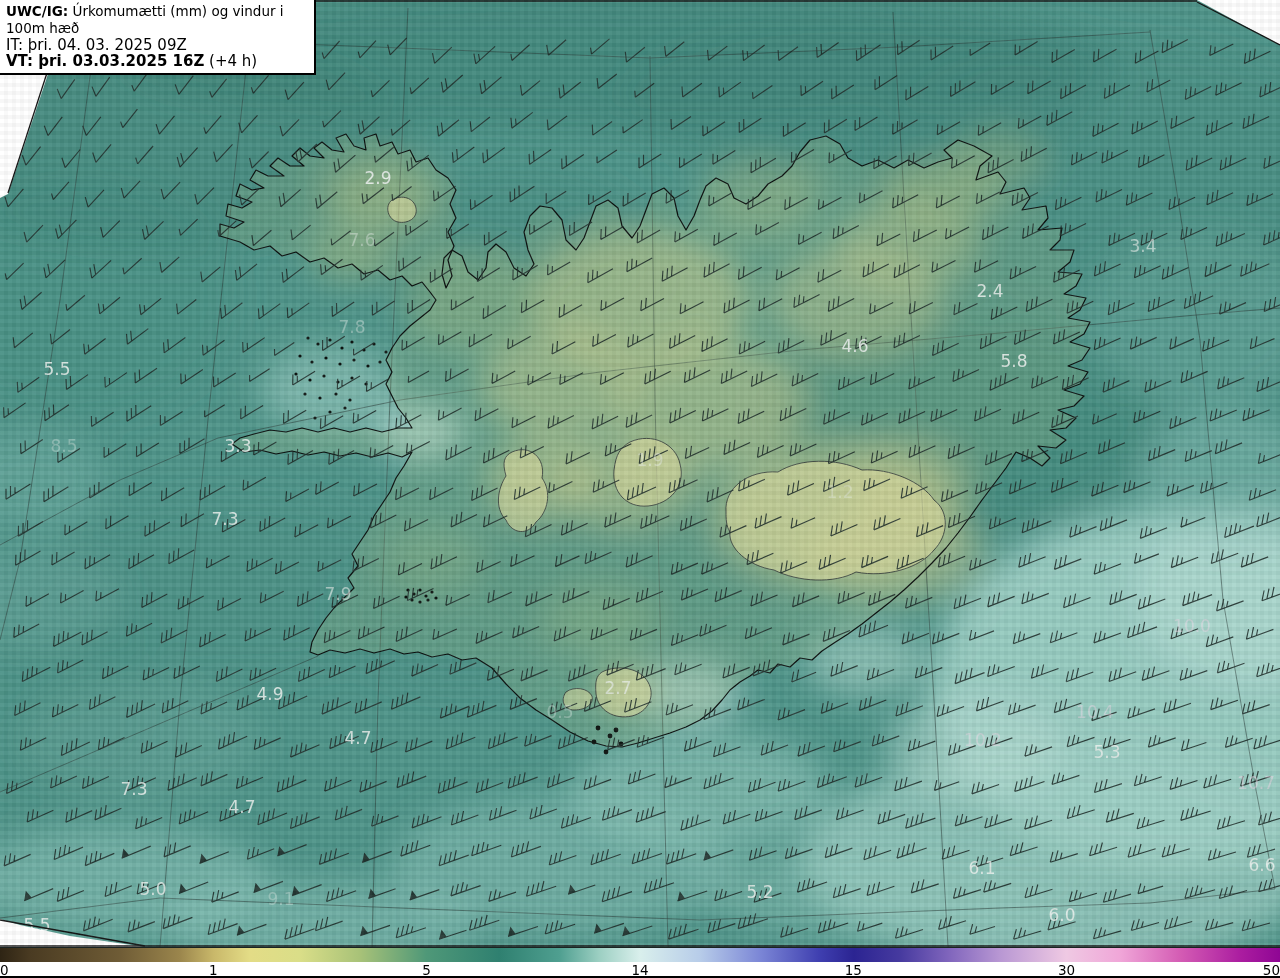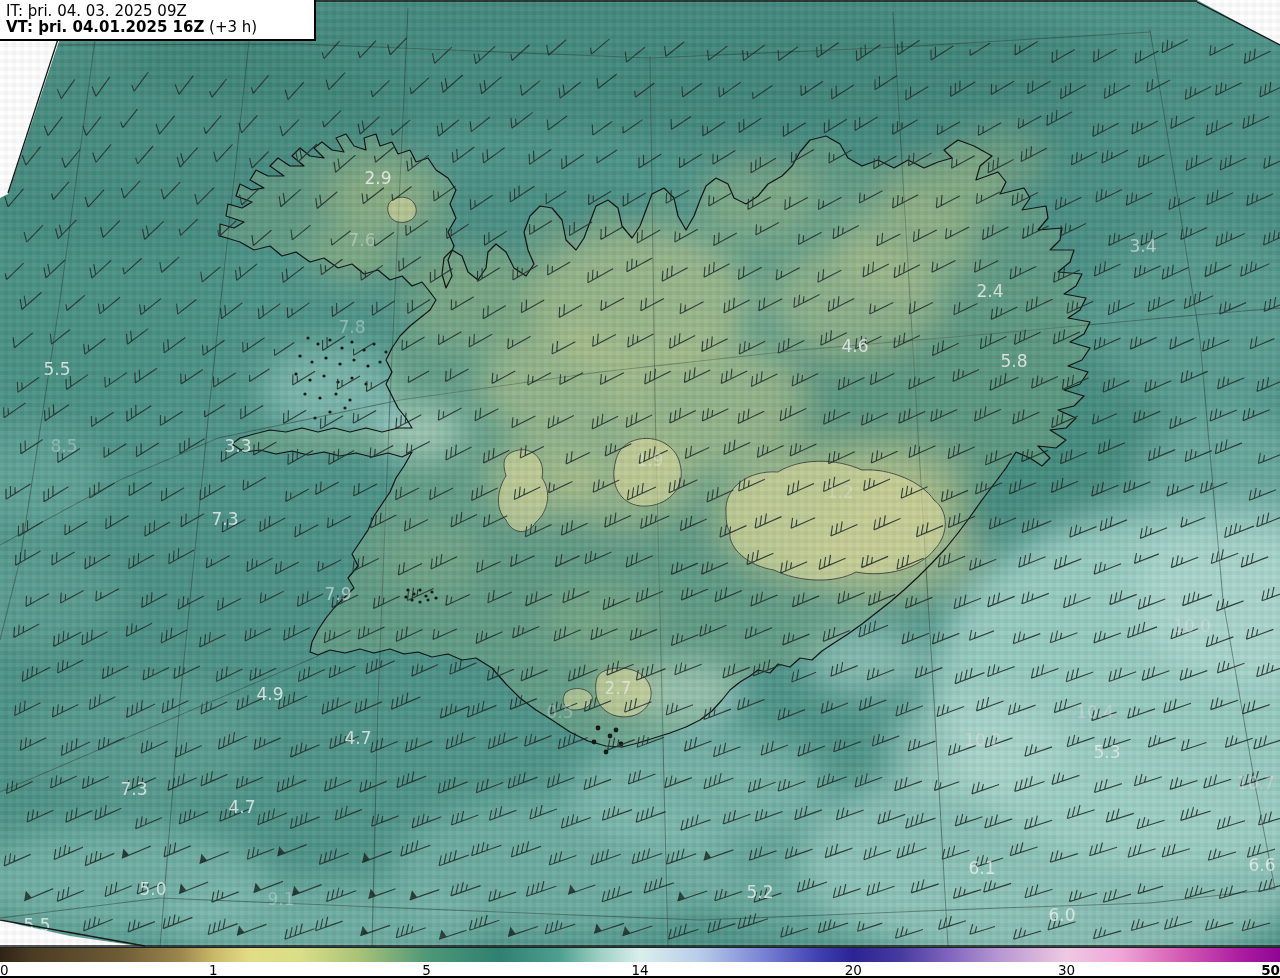--- a/index.html
+++ b/index.html
@@ -14,21 +14,21 @@
   #titlebox{position:absolute;left:0;top:0;width:316px;box-sizing:border-box;background:#fff;
      border:2px solid #000;border-left:none;border-top:none;padding:3px 6px 4px 6px;z-index:30;}
   #titlebox .l1{font-size:13.5px;line-height:17px;color:#000;}
   #titlebox .l2{font-size:15px;line-height:16px;color:#000;}
   #titlebox b{font-weight:bold;}
   #cbar{position:absolute;left:0;top:947px;width:1280px;height:31px;background:#fff;}
   #cbar .grad{position:absolute;left:0;top:1px;width:1280px;height:14px;}
   #cbar .ticks{position:absolute;left:0;top:15px;width:1280px;height:14px;}
   #cbar .tick{position:absolute;top:0;font-size:13.5px;color:#000;transform:translateX(-50%);}
   #cbar .tick.first{transform:none;}
-  #cbar .tick.last{transform:translateX(-100%);font-weight:bold;}
+  #cbar .tick.last{transform:translateX(-100%);}
   #cbar .frame{position:absolute;left:0;bottom:0;width:1280px;height:2px;background:#000;}
   #cbar .topline{position:absolute;left:0;top:0;width:1280px;height:1px;background:#1a2422;}
   .mapline{stroke:var(--grat,#2c3e3a);fill:none;}
   text.plabel{font-family:"DejaVu Sans","Liberation Sans",sans-serif;}
 </style>
 </head>
 <body>
 
 <div id="stage">
 
@@ -207,32 +207,33 @@
           <line x1="1197" y1="2" x2="1280" y2="45" stroke="#111111" stroke-width="1.3"></line>
           <line x1="58" y1="39" x2="8" y2="193" stroke="#111111" stroke-width="1.3"></line>
           <line x1="0" y1="920" x2="145" y2="946" stroke="#111111" stroke-width="1.3"></line>
           <line x1="0" y1="946" x2="1280" y2="946" stroke="#111111" stroke-width="1.3"></line>
         </g>
     </svg>
     <div id="pixtex"></div>
   </div>
 
   <div id="titlebox">
+    <div class="l1"><b>UWC/IG:</b><span> Úrkomumætti (mm) og vindur i 100m hæð</span></div>
     <div class="l2">IT: þri. 04. 03. 2025 09Z</div>
-    <div class="l2"><b>VT: þri. 04.01.2025 16Z</b><span> (+3 h)</span></div>
+    <div class="l2"><b>VT: þri. 03.03.2025 16Z</b><span> (+4 h)</span></div>
   </div>
 
   <div id="cbar">
     <div class="topline"></div>
     <div class="grad" id="cbgrad" style="background: linear-gradient(90deg, rgb(46, 36, 20) 0%, rgb(74, 59, 34) 2.4%, rgb(111, 92, 54) 9.4%, rgb(154, 133, 76) 14%, rgb(201, 184, 106) 16.7%, rgb(227, 220, 134) 19.5%, rgb(218, 222, 136) 23.4%, rgb(168, 194, 120) 28.1%, rgb(79, 152, 120) 33.3%, rgb(47, 128, 112) 39%, rgb(79, 159, 144) 43.7%, rgb(156, 207, 194) 46.8%, rgb(217, 239, 236) 50%, rgb(183, 204, 233) 54.7%, rgb(123, 134, 214) 59.4%, rgb(63, 63, 176) 64%, rgb(43, 36, 146) 66.7%, rgb(70, 58, 159) 70.3%, rgb(129, 102, 189) 74.2%, rgb(184, 151, 211) 78.1%, rgb(239, 201, 227) 83.3%, rgb(240, 166, 216) 87.5%, rgb(212, 92, 180) 92.2%, rgb(171, 29, 160) 96.9%, rgb(143, 6, 148) 100%);"></div>
     <div class="ticks" id="cbticks">
         <div class="tick first" style="left: 0%;">0</div>
         <div class="tick" style="left: 16.67%;">1</div>
         <div class="tick" style="left: 33.33%;">5</div>
         <div class="tick" style="left: 50%;">14</div>
-        <div class="tick" style="left: 66.67%;">20</div>
+        <div class="tick" style="left: 66.67%;">15</div>
         <div class="tick" style="left: 83.33%;">30</div>
         <div class="tick last" style="left: 100%;">50</div>
       </div>
     <div class="frame"></div>
   </div>
 
 </div>
 
 </body></html>

